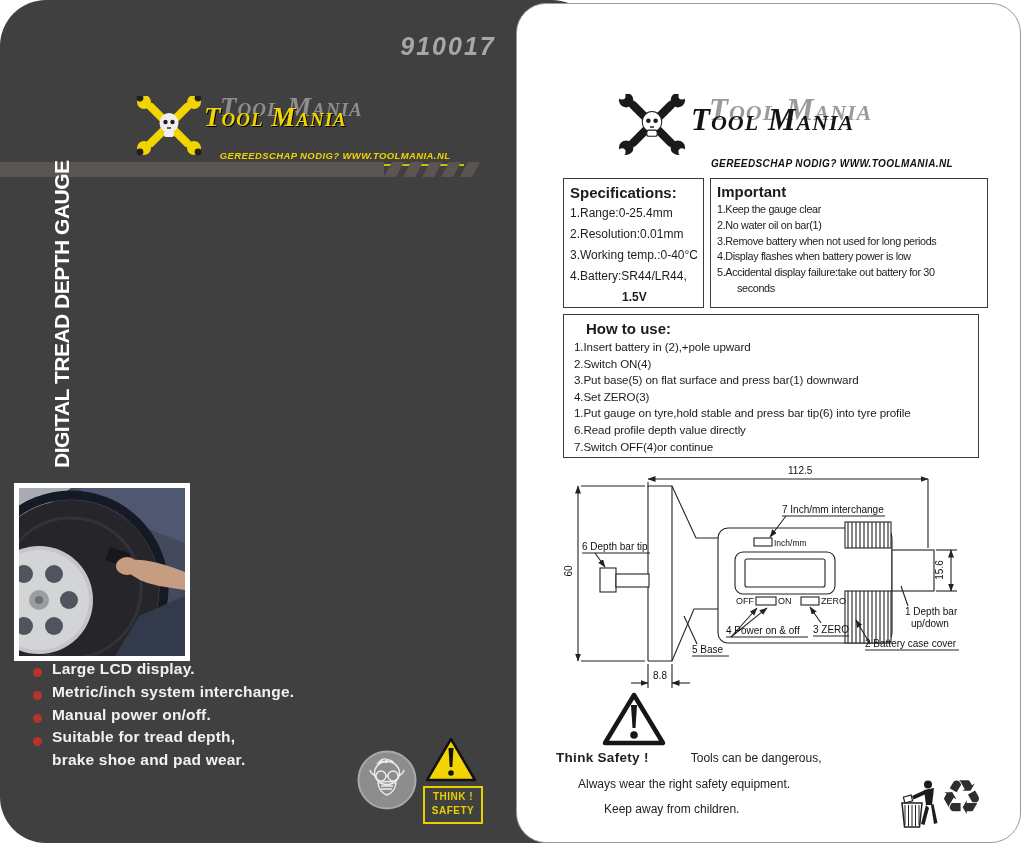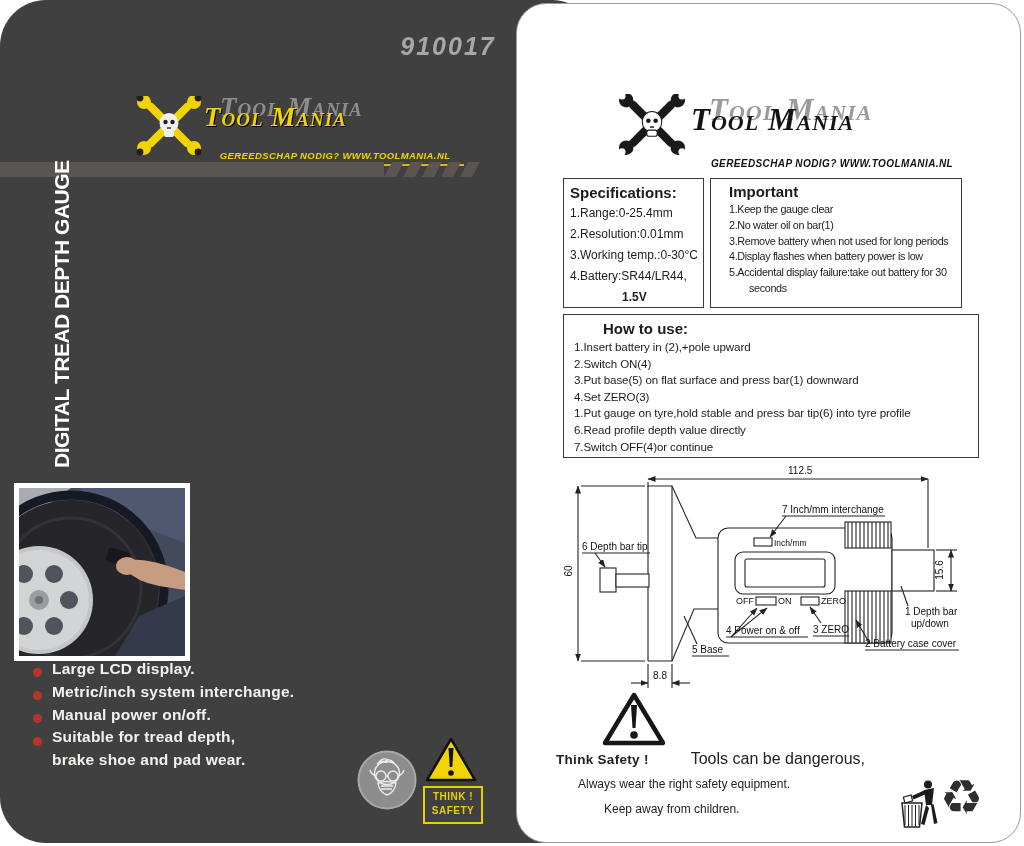--- a/index.html
+++ b/index.html
@@ -46,35 +46,35 @@
     background:#fff;border:1px solid #9a9a9a;border-radius:30px;box-sizing:border-box;}
   .logo-row-r{position:absolute;left:617px;top:94px;width:300px;height:74px;}
   .wordmark-r{position:absolute;left:74px;top:8px;width:220px;height:46px;}
   .wm-shadow-r{position:absolute;left:18px;top:-10px;color:#9a9a9a;font-size:31px;}
   .wm-main-r{position:absolute;left:0;top:0;color:#141414;font-size:31px;}
   .tagline-right{position:absolute;left:-4px;top:56px;width:290px;text-align:center;
     font-size:10px;font-style:italic;font-weight:bold;color:#111;letter-spacing:.4px;}
   .box{position:absolute;border:1.5px solid #3a3a3a;box-sizing:border-box;
     color:#1c1c1c;overflow:hidden;}
   .box-spec{left:563px;top:178px;width:141px;height:130px;padding:5px 6px;}
-  .box-imp{left:710px;top:178px;width:252px;height:130px;padding:4px 18px;}
+  .box-imp{left:710px;top:178px;width:278px;height:130px;padding:4px 6px;}
   .box-how{left:563px;top:314px;width:416px;height:144px;padding:5px 10px;}
   .box-title{font-size:15px;font-weight:600;margin-bottom:2px;}
-  .box-how .box-title{margin-left:29px;}
+  .box-how .box-title{margin-left:12px;}
   .spec-item{font-size:12px;line-height:21px;white-space:nowrap;}
   .spec-cont{margin-left:52px;font-weight:bold;}
   .imp-item{font-size:10.8px;line-height:15.8px;letter-spacing:-0.35px;white-space:nowrap;}
   .imp-cont{margin-left:20px;}
   .how-item{font-size:11.6px;line-height:16.6px;letter-spacing:-0.1px;white-space:nowrap;}
   .diagram{position:absolute;left:545px;top:458px;}
   .warn-tri-right{position:absolute;left:601px;top:690px;}
   .safety-note{position:absolute;color:#222;}
   .sn-head{left:556px;top:750px;display:flex;align-items:baseline;gap:34px;}
   .sn-head b{font-size:13.5px;letter-spacing:.3px;margin-right:8px;}
-  .sn-head span{font-size:16px;}
+  .sn-head span{font-size:12px;}
   .sn-l2{left:578px;top:777px;font-size:12px;}
   .sn-l3{left:604px;top:802px;font-size:12px;}
   .dispose-icon{position:absolute;left:895px;top:777px;}
   .recycle-icon{position:absolute;left:940px;top:770px;font-size:48px;line-height:56px;
     color:#2e2e2e;}
 </style>
 </head>
 <body>
 
 <div id="stage">
@@ -232,21 +232,21 @@
       <div class="wm wm-shadow-r">Tool Mania</div>
       <div class="wm wm-main-r">Tool Mania</div>
       <div class="tagline-right">GEREEDSCHAP NODIG? WWW.TOOLMANIA.NL</div>
     </div>
   </div>
 
   <div class="box box-spec">
     <div class="box-title">Specifications:</div>
     <div class="spec-item">1.Range:0-25.4mm</div>
     <div class="spec-item">2.Resolution:0.01mm</div>
-    <div class="spec-item">3.Working temp.:0-30°C</div>
+    <div class="spec-item">3.Working temp.:0-40°C</div>
     <div class="spec-item">4.Battery:SR44/LR44,</div>
     <div class="spec-item spec-cont">1.5V</div>
   </div>
 
   <div class="box box-imp">
     <div class="box-title">Important</div>
     <div class="imp-item">1.Keep the gauge clear</div>
     <div class="imp-item">2.No water oil on bar(1)</div>
     <div class="imp-item">3.Remove battery when not used for long periods</div>
     <div class="imp-item">4.Display flashes when battery power is low</div>

